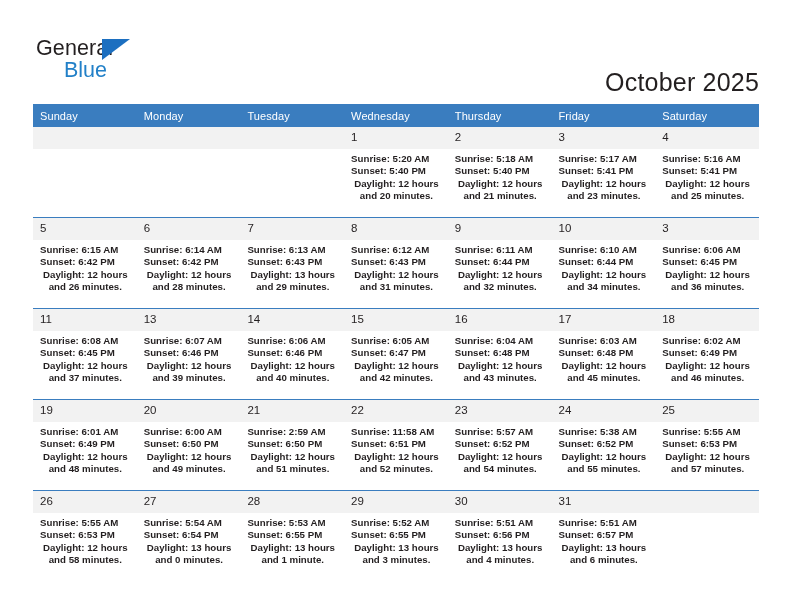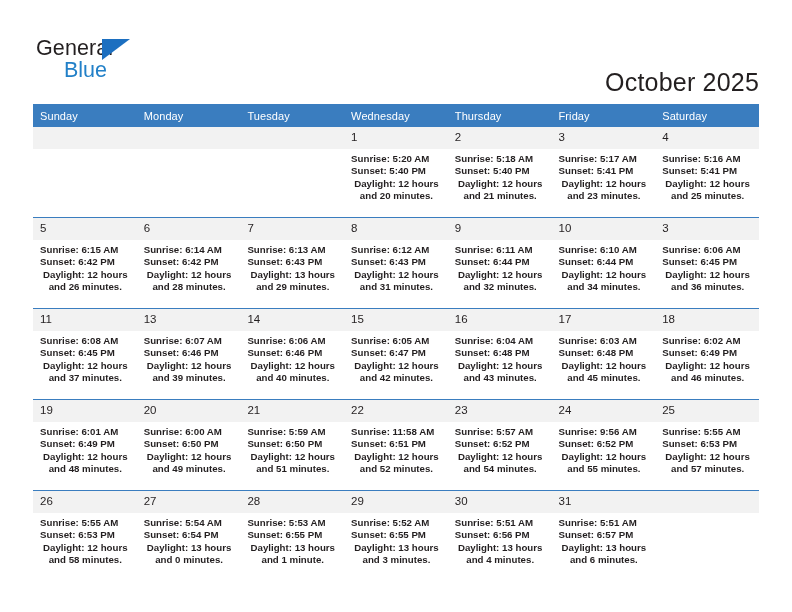--- a/index.html
+++ b/index.html
@@ -353,21 +353,21 @@
             <span class="daynum">20</span>
             <div class="details">
               <div>Sunrise: 6:00 AM</div>
               <div>Sunset: 6:50 PM</div>
               <div class="dl">Daylight: 12 hours and 49 minutes.</div>
             </div>
           </td>
           <td>
             <span class="daynum">21</span>
             <div class="details">
-              <div>Sunrise: 5:59 AM</div>
+              <div>Sunrise: 2:59 AM</div>
               <div>Sunset: 6:50 PM</div>
               <div class="dl">Daylight: 12 hours and 51 minutes.</div>
             </div>
           </td>
           <td>
             <span class="daynum">22</span>
             <div class="details">
               <div>Sunrise: 11:58 AM</div>
               <div>Sunset: 6:51 PM</div>
               <div class="dl">Daylight: 12 hours and 52 minutes.</div>
@@ -377,21 +377,21 @@
             <span class="daynum">23</span>
             <div class="details">
               <div>Sunrise: 5:57 AM</div>
               <div>Sunset: 6:52 PM</div>
               <div class="dl">Daylight: 12 hours and 54 minutes.</div>
             </div>
           </td>
           <td>
             <span class="daynum">24</span>
             <div class="details">
-              <div>Sunrise: 9:56 AM</div>
+              <div>Sunrise: 5:38 AM</div>
               <div>Sunset: 6:52 PM</div>
               <div class="dl">Daylight: 12 hours and 55 minutes.</div>
             </div>
           </td>
           <td>
             <span class="daynum">25</span>
             <div class="details">
               <div>Sunrise: 5:55 AM</div>
               <div>Sunset: 6:53 PM</div>
               <div class="dl">Daylight: 12 hours and 57 minutes.</div>

